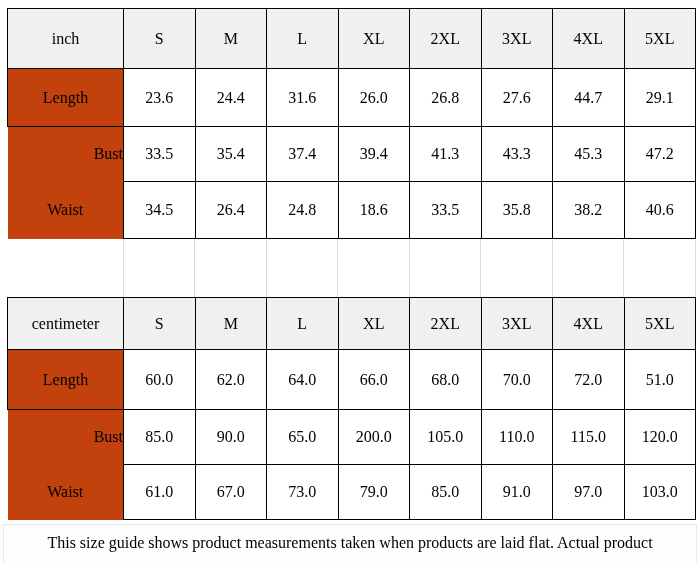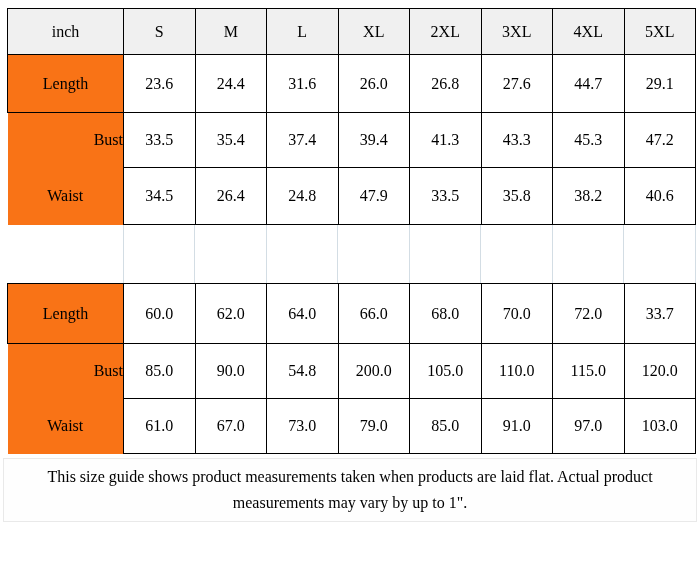--- a/index.html
+++ b/index.html
@@ -14,26 +14,26 @@
     font-size:16px;
   }
   table.sizes col.lblcol{width:116px;}
   table.sizes th,table.sizes td{
     border:1px solid #000;
     text-align:center;vertical-align:middle;
     font-weight:normal;padding:0;
     background:#ffffff;overflow:hidden;
   }
   table.sizes th{background:#f0f0f0;}
-  table.sizes td.lbl{background:#f97316;}
+  table.sizes td.lbl{background:#c2410c;}
   
   td.lbl.nb-mid{border-left:none;border-bottom:none;text-align:right;}
   td.lbl.nb-end{border-left:none;border-top:none;border-bottom:none;}
   #inch-table{margin-top:8px;}
-  #inch-table tr.hdr{height:46px;}
+  #inch-table tr.hdr{height:60px;}
   #inch-table tr.r0{height:58px;}
   #inch-table tr.r1{height:55px;}
   #inch-table tr.r2{height:57px;}
   #cm-table tr.hdr{height:52px;}
   #cm-table tr.r0{height:60px;}
   #cm-table tr.r1{height:55px;}
   #cm-table tr.r2{height:55px;}
   
   table.gap{
     border-collapse:collapse;table-layout:fixed;
@@ -97,21 +97,21 @@
     <td>41.3</td>
     <td>43.3</td>
     <td>45.3</td>
     <td>47.2</td>
   </tr>
   <tr class="r2">
     <td class="lbl nb-end">Waist</td>
     <td>34.5</td>
     <td>26.4</td>
     <td>24.8</td>
-    <td>47.9</td>
+    <td>18.6</td>
     <td>33.5</td>
     <td>35.8</td>
     <td>38.2</td>
     <td>40.6</td>
   </tr>
 </tbody>
   </table>
 
 <table class="gap">
   <colgroup>
@@ -146,36 +146,47 @@
       <col>
       <col>
       <col>
       <col>
       <col>
       <col>
       <col>
       <col>
     </colgroup>
   <tbody>
+      <tr class="hdr">
+    <th>centimeter</th>
+    <th>S</th>
+    <th>M</th>
+    <th>L</th>
+    <th>XL</th>
+    <th>2XL</th>
+    <th>3XL</th>
+    <th>4XL</th>
+    <th>5XL</th>
+  </tr>
   <tr class="r0">
     <td class="lbl">Length</td>
     <td>60.0</td>
     <td>62.0</td>
     <td>64.0</td>
     <td>66.0</td>
     <td>68.0</td>
     <td>70.0</td>
     <td>72.0</td>
-    <td>33.7</td>
+    <td>51.0</td>
   </tr>
   <tr class="r1">
     <td class="lbl nb-mid">Bust</td>
     <td>85.0</td>
     <td>90.0</td>
-    <td>54.8</td>
+    <td>65.0</td>
     <td>200.0</td>
     <td>105.0</td>
     <td>110.0</td>
     <td>115.0</td>
     <td>120.0</td>
   </tr>
   <tr class="r2">
     <td class="lbl nb-end">Waist</td>
     <td>61.0</td>
     <td>67.0</td>

